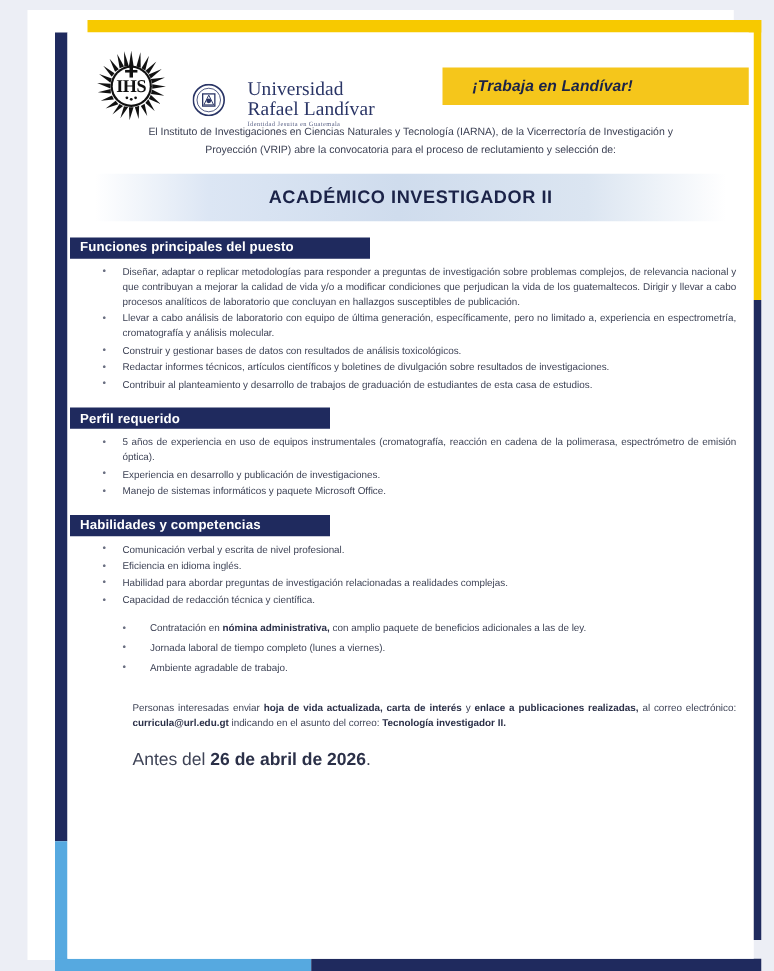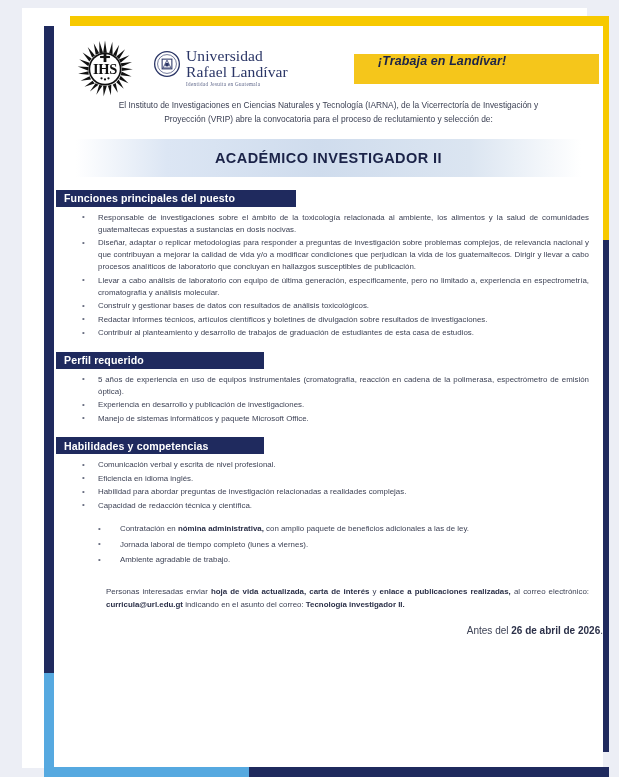--- a/index.html
+++ b/index.html
@@ -101,24 +101,24 @@
   .logo-ihs {
     position: absolute;
     left: 22px;
     top: 14px;
     width: 58px;
     height: 58px;
   }
   .logo-url {
     position: absolute;
     left: 100px;
-    top: 22px;
+    top: 38px;
     display: flex;
     align-items: flex-start;
-    gap: 6px;
+    gap: 18px;
   }
   .seal {
     width: 26px;
     height: 26px;
     margin-top: 3px;
     flex: none;
   }
   .url-words {
     line-height: 1.02;
   }
@@ -136,20 +136,21 @@
     margin-top: 2px;
   }
   .banner-yellow {
     position: absolute;
     left: 300px;
     top: 28px;
     width: 245px;
     height: 30px;
     background: #f5c61b;
     display: flex;
+    align-items: center;
   }
   .banner-yellow span {
     margin-left: 24px;
     font-size: 12.5px;
     font-weight: bold;
     font-style: italic;
     color: #1b2348;
     letter-spacing: 0.1px;
   }
 
@@ -229,22 +230,21 @@
   .contact {
     margin: 20px 14px 0 52px;
     color: #3e4356;
     font-size: 7.9px;
     line-height: 1.62;
     text-align: justify;
   }
   .deadline {
     margin: 13px 0 0 52px;
     color: #3e4356;
-    font-size: 10px;
-    text-align: right;
+    font-size: 14px;
   }
   b { color: #2b3048; }
 </style>
 </head>
 <body>
 
 <div class="page">
 
   <div class="accent-top"></div>
   <div class="accent-right-yellow"></div>
@@ -319,21 +319,20 @@
 
     <div class="intro">El Instituto de Investigaciones en Ciencias Naturales y Tecnología (IARNA), de la Vicerrectoría de Investigación y Proyección (VRIP) abre la convocatoria para el proceso de reclutamiento y selección de:</div>
 
     <div class="title-bar">
       <span>ACADÉMICO INVESTIGADOR II</span>
     </div>
 
     <div class="section">
       <div class="sec-head w1">Funciones principales del puesto</div>
       <ul class="bullets">
-        <li>Responsable de investigaciones sobre el ámbito de la toxicología relacionada al ambiente, los alimentos y la salud de comunidades guatemaltecas expuestas a sustancias en dosis nocivas.</li>
         <li>Diseñar, adaptar o replicar metodologías para responder a preguntas de investigación sobre problemas complejos, de relevancia nacional y que contribuyan a mejorar la calidad de vida y/o a modificar condiciones que perjudican la vida de los guatemaltecos. Dirigir y llevar a cabo procesos analíticos de laboratorio que concluyan en hallazgos susceptibles de publicación.</li>
         <li>Llevar a cabo análisis de laboratorio con equipo de última generación, específicamente, pero no limitado a, experiencia en espectrometría, cromatografía y análisis molecular.</li>
         <li>Construir y gestionar bases de datos con resultados de análisis toxicológicos.</li>
         <li>Redactar informes técnicos, artículos científicos y boletines de divulgación sobre resultados de investigaciones.</li>
         <li>Contribuir al planteamiento y desarrollo de trabajos de graduación de estudiantes de esta casa de estudios.</li>
       </ul>
     </div>
 
     <div class="section">
       <div class="sec-head w2">Perfil requerido</div>

